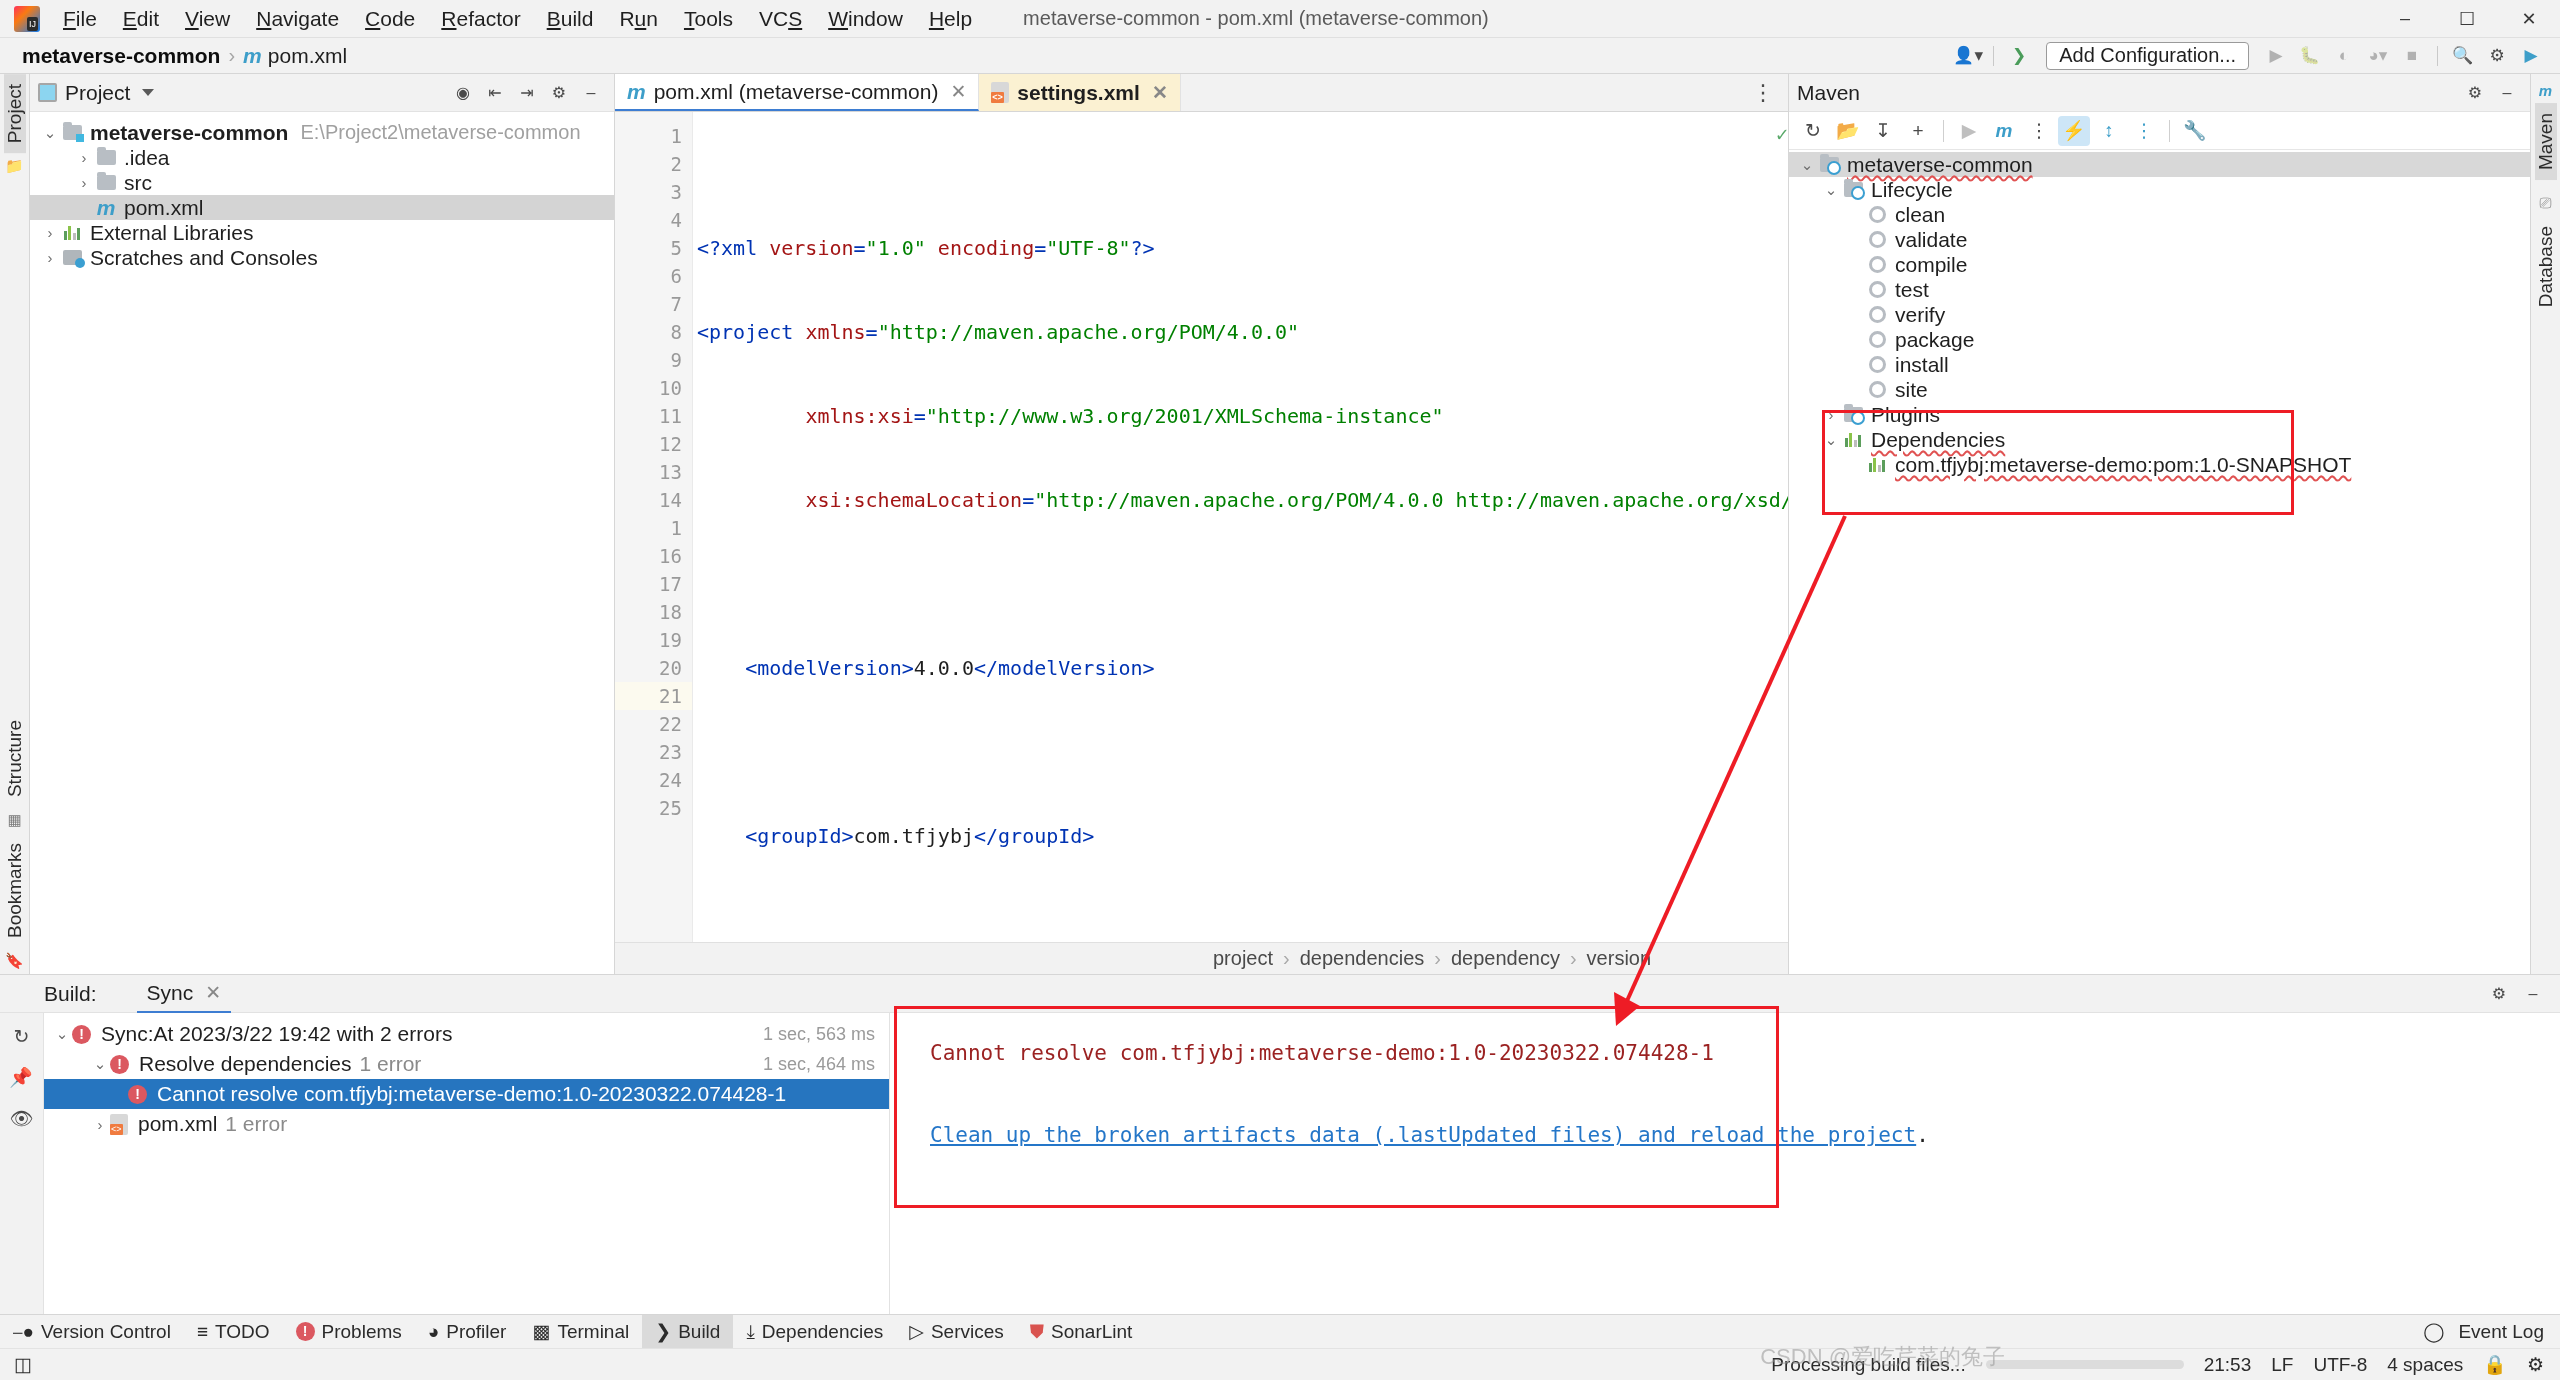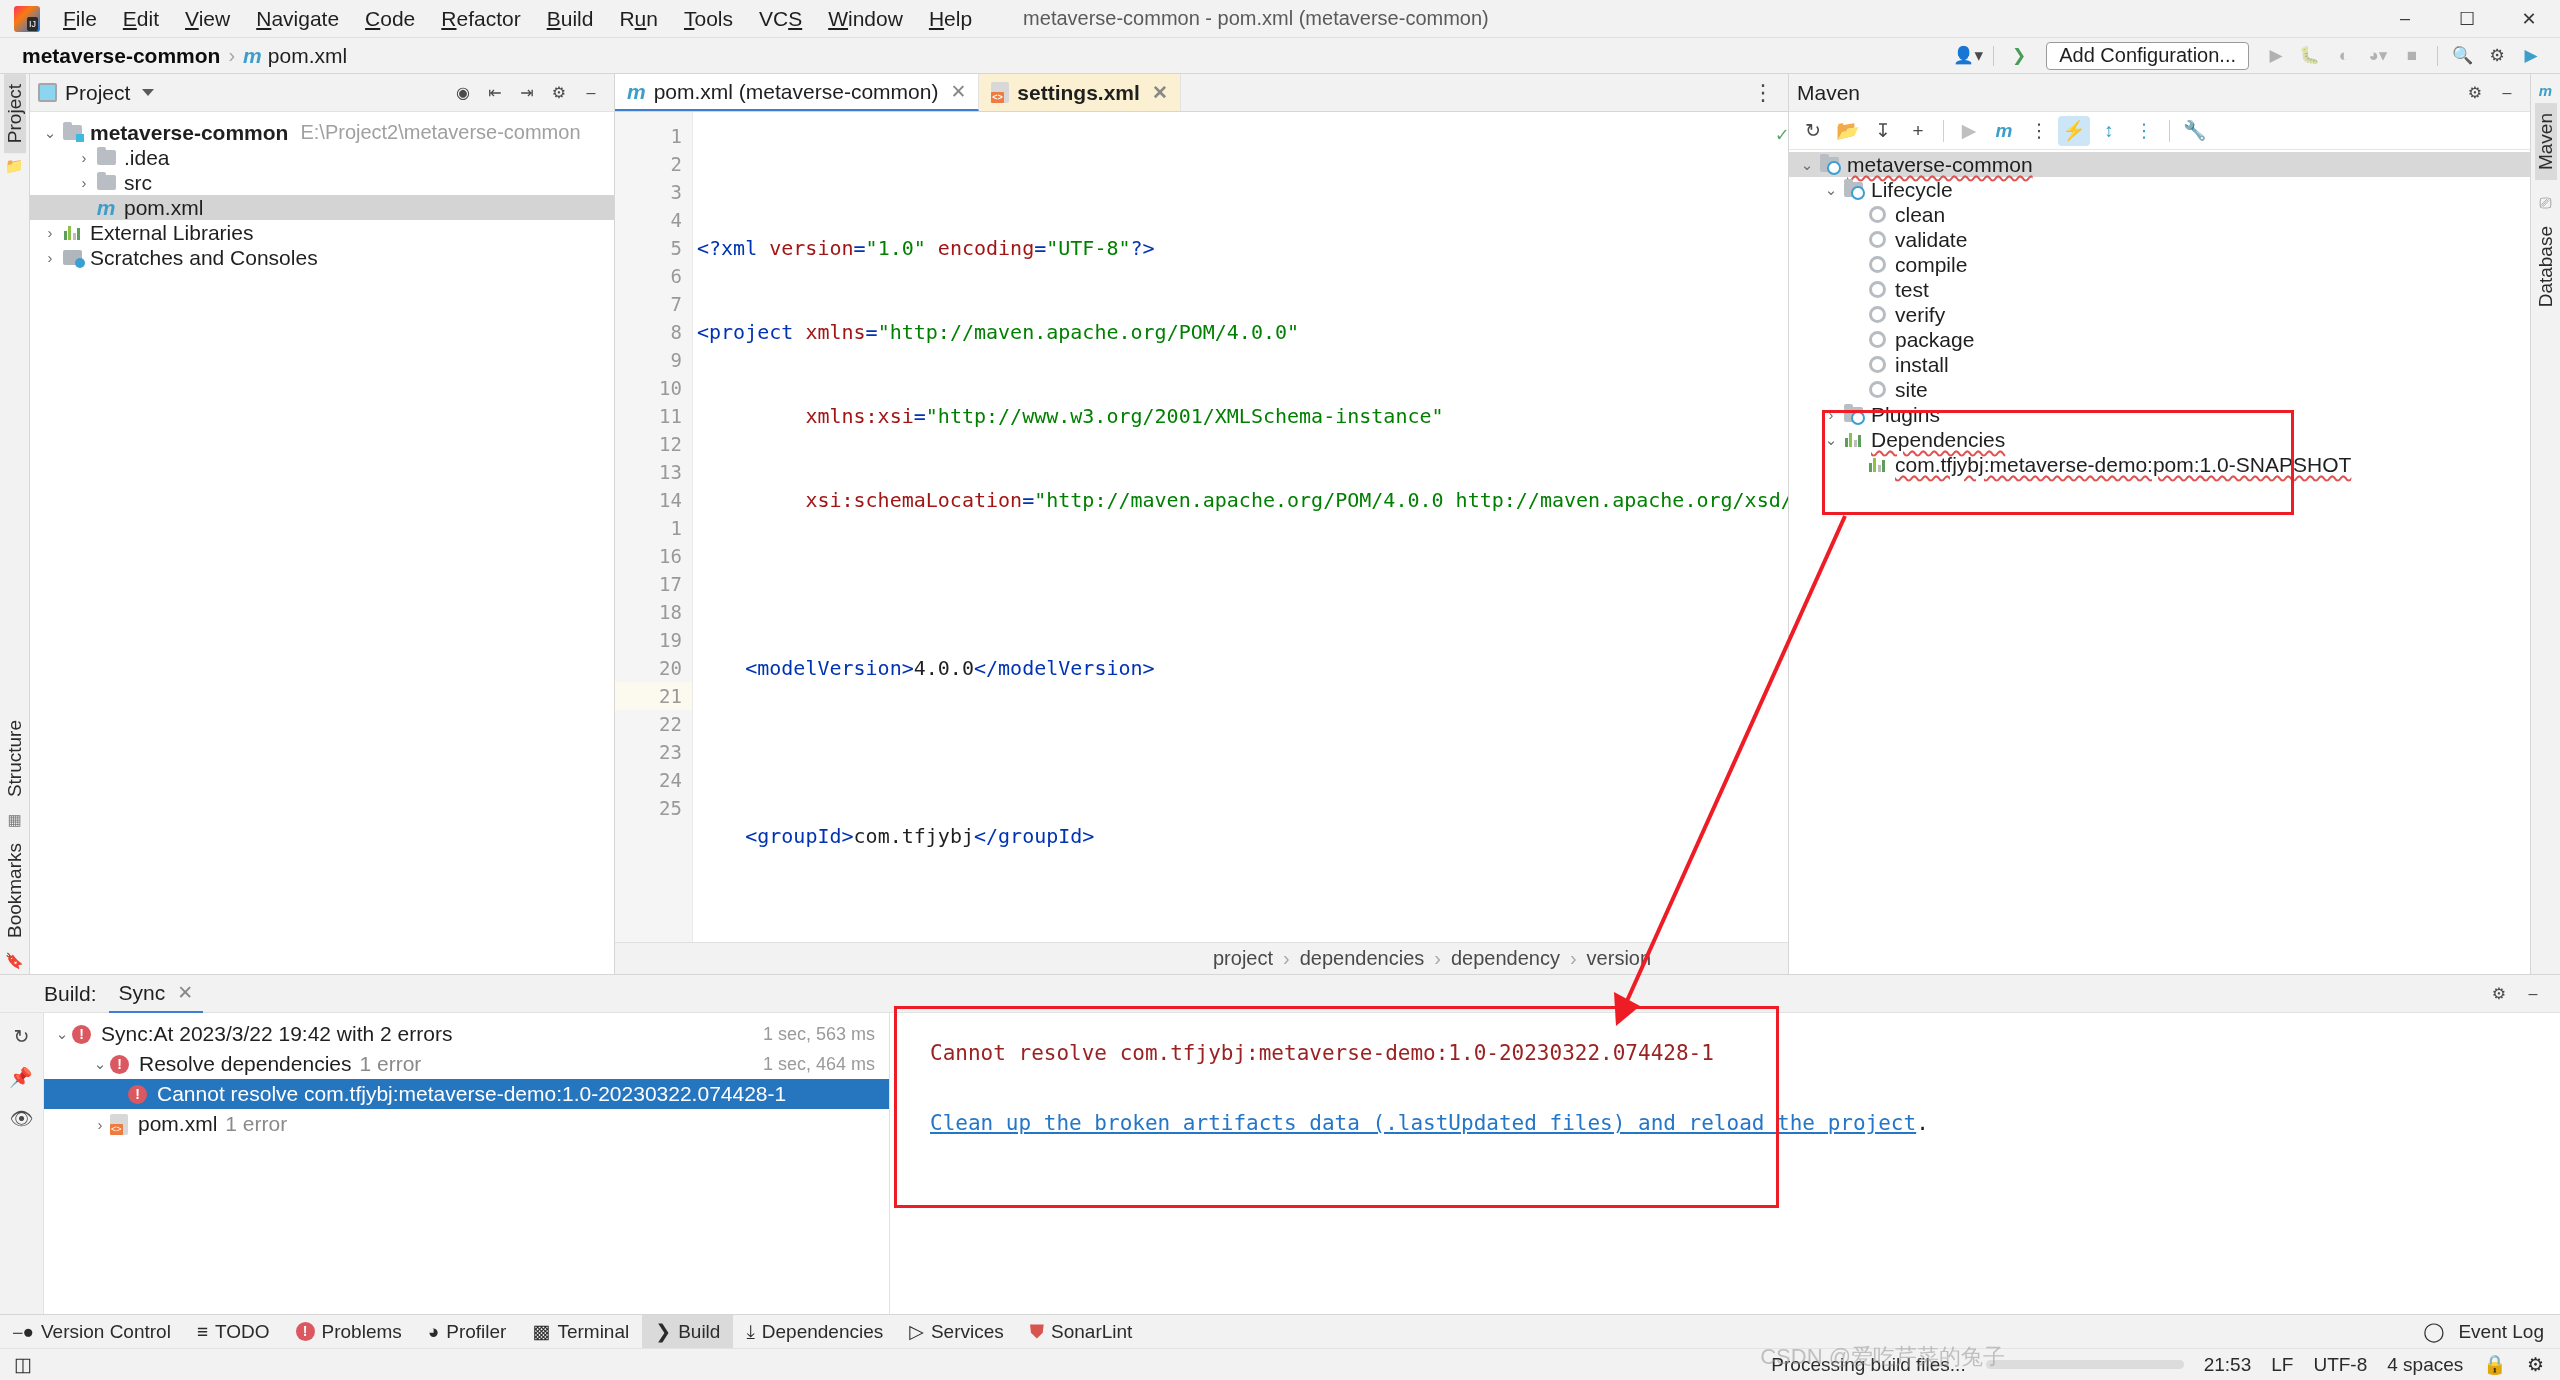--- a/index.html
+++ b/index.html
@@ -225,21 +225,21 @@
 
   
   .buildpanel {
     height: 340px; display: flex; flex-direction: column; background:#fff;
     border-top: 1px solid #d6d6d6; flex: none;
   }
   .bp-header {
     height: 38px; display:flex; align-items:center; background:#f2f2f2;
     border-bottom:1px solid #e2e2e2; padding-left: 44px; flex:none;
   }
-  .bp-label { font-size: 21px; color:#1f1f1f; margin-right: 12px; }
+  .bp-label { font-size: 21px; color:#1f1f1f; margin-right: 40px; }
   .bp-tab {
     font-size: 21px; padding: 0 10px; height: 38px; display:flex; align-items:center; gap: 8px;
     border-bottom: 2px solid #3d7dd2;
   }
   .bp-actions { margin-left: auto; display:flex; align-items:center; padding-right: 12px; gap: 4px; }
 
   .bp-body { flex: 1 1 auto; display: flex; min-height: 0; }
   .bp-gutter {
     width: 44px; background:#f2f2f2; border-right:1px solid #e2e2e2;
     display:flex; flex-direction:column; align-items:center; padding-top: 12px; gap: 18px; flex:none;
@@ -249,21 +249,21 @@
   .brow { display:flex; align-items:center; height: 30px; padding-left: 8px; white-space: nowrap; }
   .brow.sel { background: #2675bf; color:#fff; }
   .errdot {
     width: 19px; height: 19px; border-radius: 50%; background:#db5860; color:#fff;
     font-size: 14px; line-height: 19px; text-align:center; font-weight:bold; flex:none;
   }
   .btime { margin-left: auto; color:#9a9a9a; font-size: 18px; padding-right: 14px; }
   .bsub { color:#8a8a8a; margin-left: 8px; }
   .bp-detail { flex: 1 1 auto; padding: 28px 0 0 40px; font-family: "DejaVu Sans Mono", monospace; font-size: 21px; }
   .det-err { color: #9b2222; }
-  .det-link { color: #2476c8; text-decoration: underline; display: inline-block; margin-top: 46px; text-align: right; }
+  .det-link { color: #2476c8; text-decoration: underline; display: inline-block; margin-top: 58px; text-align: right; }
 
   
   .statusbar {
     height: 34px; display:flex; align-items:center; background:#f2f2f2;
     border-top: 1px solid #d6d6d6; font-size: 19px; color:#2b2b2b; flex:none;
   }
   .sb-item { display:flex; align-items:center; gap:7px; padding: 0 13px; height: 34px; white-space: nowrap; }
   .sb-item.active { background:#dadada; }
   .sb-right { margin-left:auto; display:flex; align-items:center; gap: 14px; padding-right: 16px; }
   .progress-track { width: 198px; height: 9px; background:#dcdcdc; border-radius: 5px; overflow:hidden; }

